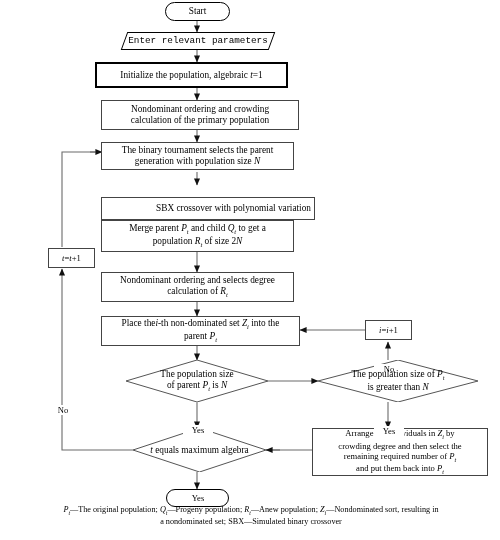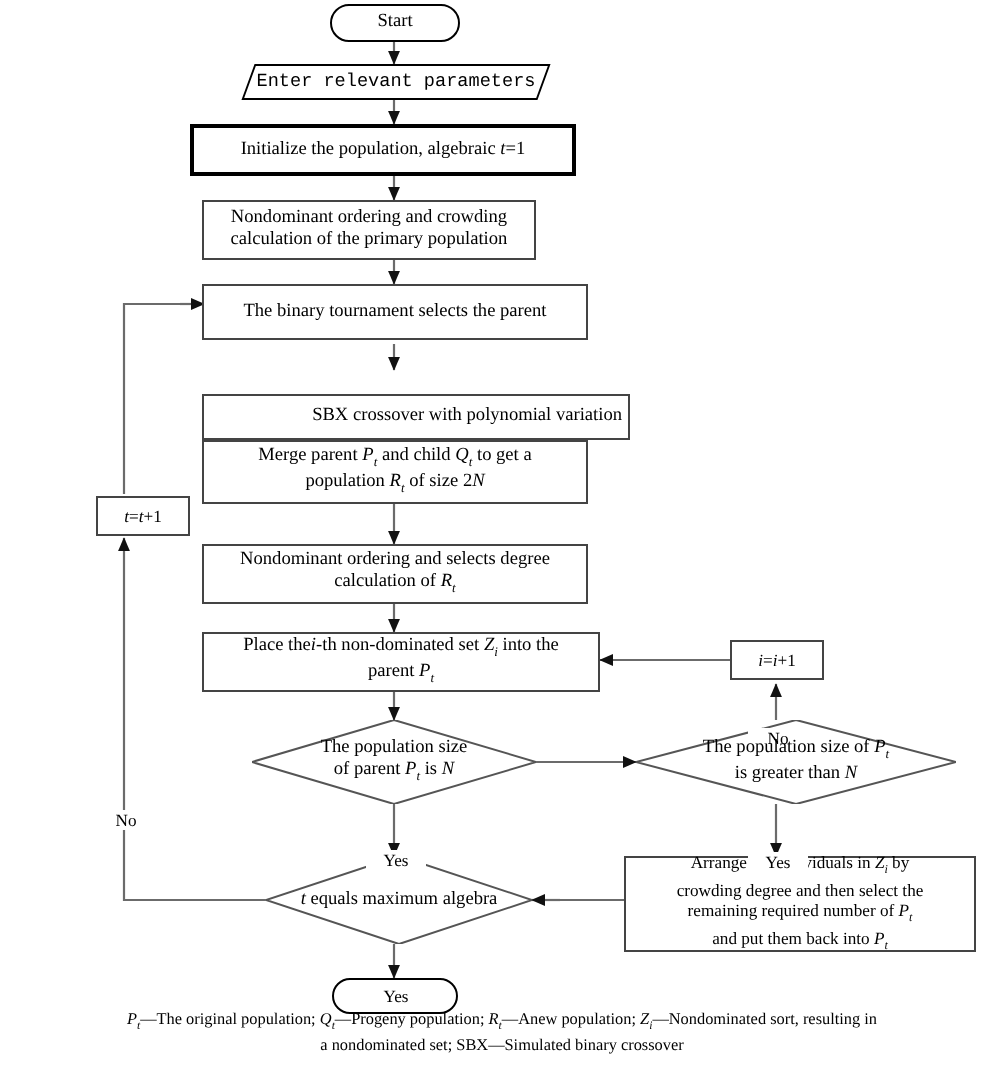--- a/index.html
+++ b/index.html
@@ -106,30 +106,31 @@
 
 <div class="node io" style="left:124px;top:32px;width:148px;height:18px;font-family:Liberation Mono, monospace;">
   <span class="skew"></span>
   <span class="txt">Enter relevant parameters</span>
 </div>
 
 <div class="node proc thick" style="left:95px;top:62px;width:193px;height:26px;">
   <span class="txt">Initialize the population, algebraic <i>t</i>=1</span>
 </div>
 
-<div class="node proc" style="left:101px;top:100px;width:167px;height:30px;">
+<div class="node proc" style="left:101px;top:100px;width:198px;height:30px;">
   <span class="txt">
     <span>Nondominant ordering and crowding</span><br>
     <span>calculation of the primary population</span>
   </span>
 </div>
 
 <div class="node proc" style="left:101px;top:142px;width:193px;height:28px;">
   <span class="txt">
     <span>The binary tournament selects the parent</span><br>
+    <span>generation with population size <i>N</i></span>
   </span>
 </div>
 
 <div class="node proc" style="left:101px;top:197px;width:214px;height:23px;justify-content:flex-end;">
   <span class="txt">SBX crossover with polynomial variation</span>
 </div>
 
 <div class="node proc" style="left:101px;top:220px;width:193px;height:32px;">
   <span class="txt">
     <span>Merge parent <i>P</i><sub>t</sub> and child <i>Q</i><sub>t</sub> to get a</span><br>

